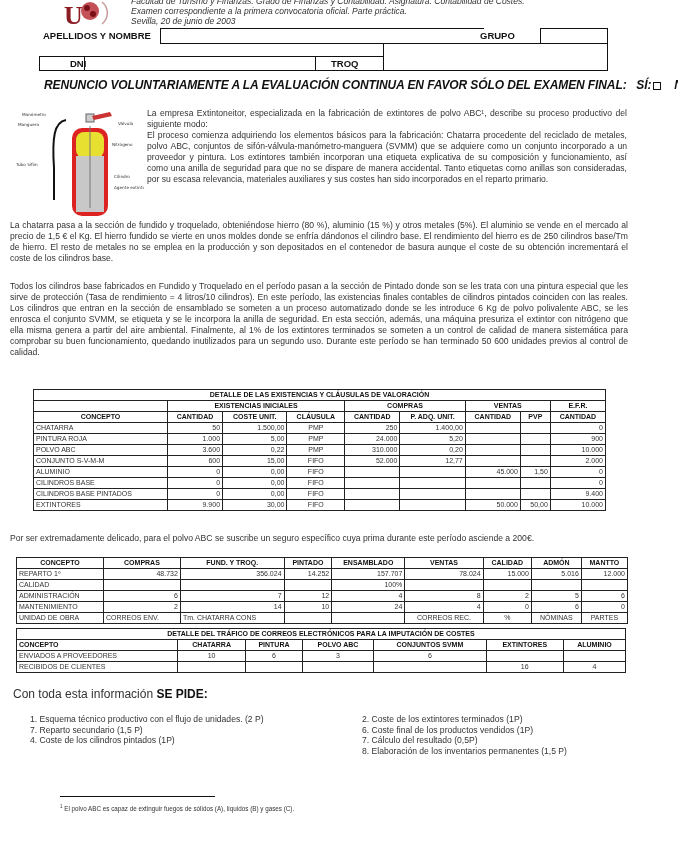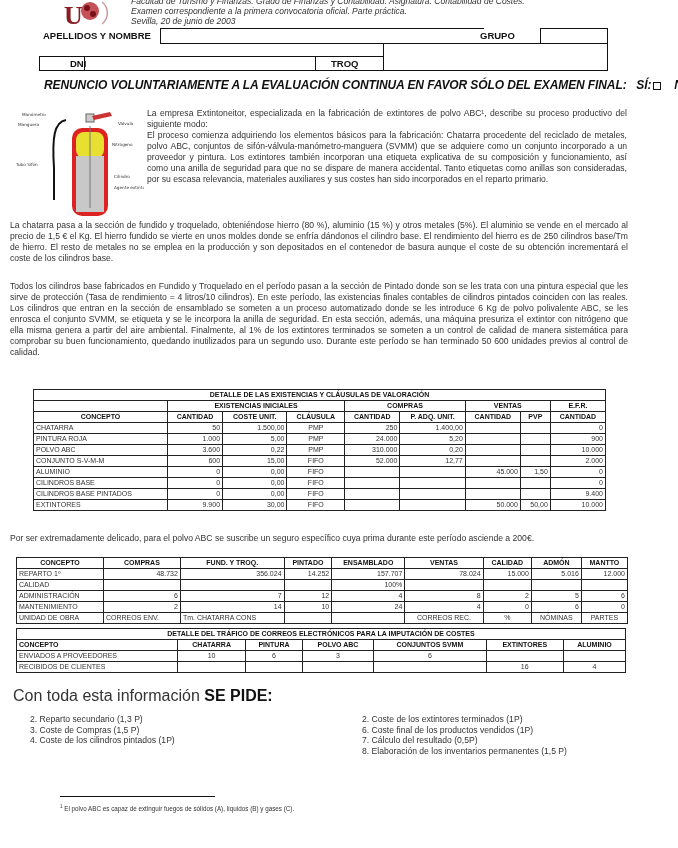--- a/index.html
+++ b/index.html
@@ -12,21 +12,21 @@
   .box { border: 1px solid #111; box-sizing: border-box; }
   .renuncio { left: 44px; top: 78px; font-size: 12px; font-weight: bold; white-space: nowrap; color: #111; letter-spacing: -0.1px; font-style: italic; }
   .chk { display: inline-block; width: 6px; height: 6px; border: 1px solid #111; margin-left: 2px; vertical-align: -1px; }
   .para { font-size: 8.6px; line-height: 11px; color: #333; text-align: justify; }
   table { border-collapse: collapse; position: absolute; font-size: 7px; color: #333; }
   td, th { border: 1px solid #222; padding: 0 2px; height: 10px; line-height: 10px; white-space: nowrap; }
   th { font-weight: bold; color: #111; text-align: center; }
   td.n { text-align: right; }
   td.c { text-align: center; }
   td.l { text-align: left; }
-  .sepide { left: 13px; top: 687px; font-size: 16px; color: #333; }
+  .sepide { left: 13px; top: 687px; font-size: 12px; color: #333; }
   .sepide b { color: #111; }
   .list { font-size: 8.6px; line-height: 10.5px; color: #333; }
   .list div { white-space: nowrap; }
   .fn-rule { left: 60px; top: 796px; width: 155px; height: 1px; background: #111; }
   .fn { left: 60px; top: 804px; font-size: 6.3px; color: #333; white-space: nowrap; }
   .fn sup { font-size: 4.5px; }
 </style>
 </head>
 <body>
 
@@ -304,22 +304,22 @@
         <td class="c">16</td>
         <td class="c">4</td>
   </tr>
 </tbody>
   </table>
 
 <div class="abs sepide">
   <span>Con toda esta información </span><b>SE PIDE:</b>
 </div>
 <div class="abs list" style="left:30px; top:714px;">
-  <div>2.  Reparto secundario (1,3 P)</div>
-  <div>3.  Coste de Compras (1,5 P)</div>
+  <div>1.  Esquema técnico productivo con el flujo de unidades. (2 P)</div>
+  <div>7.  Reparto secundario (1,5 P)</div>
   <div>4.  Coste de los cilindros pintados (1P)</div>
 </div>
 <div class="abs list" style="left:362px; top:714px;">
   <div>2. Coste de los extintores terminados (1P)</div>
   <div>6. Coste final de los productos vendidos (1P)</div>
   <div>7. Cálculo del resultado (0,5P)</div>
   <div>8. Elaboración de los inventarios permanentes (1,5 P)</div>
 </div>
 
 <div class="abs fn-rule"></div>

